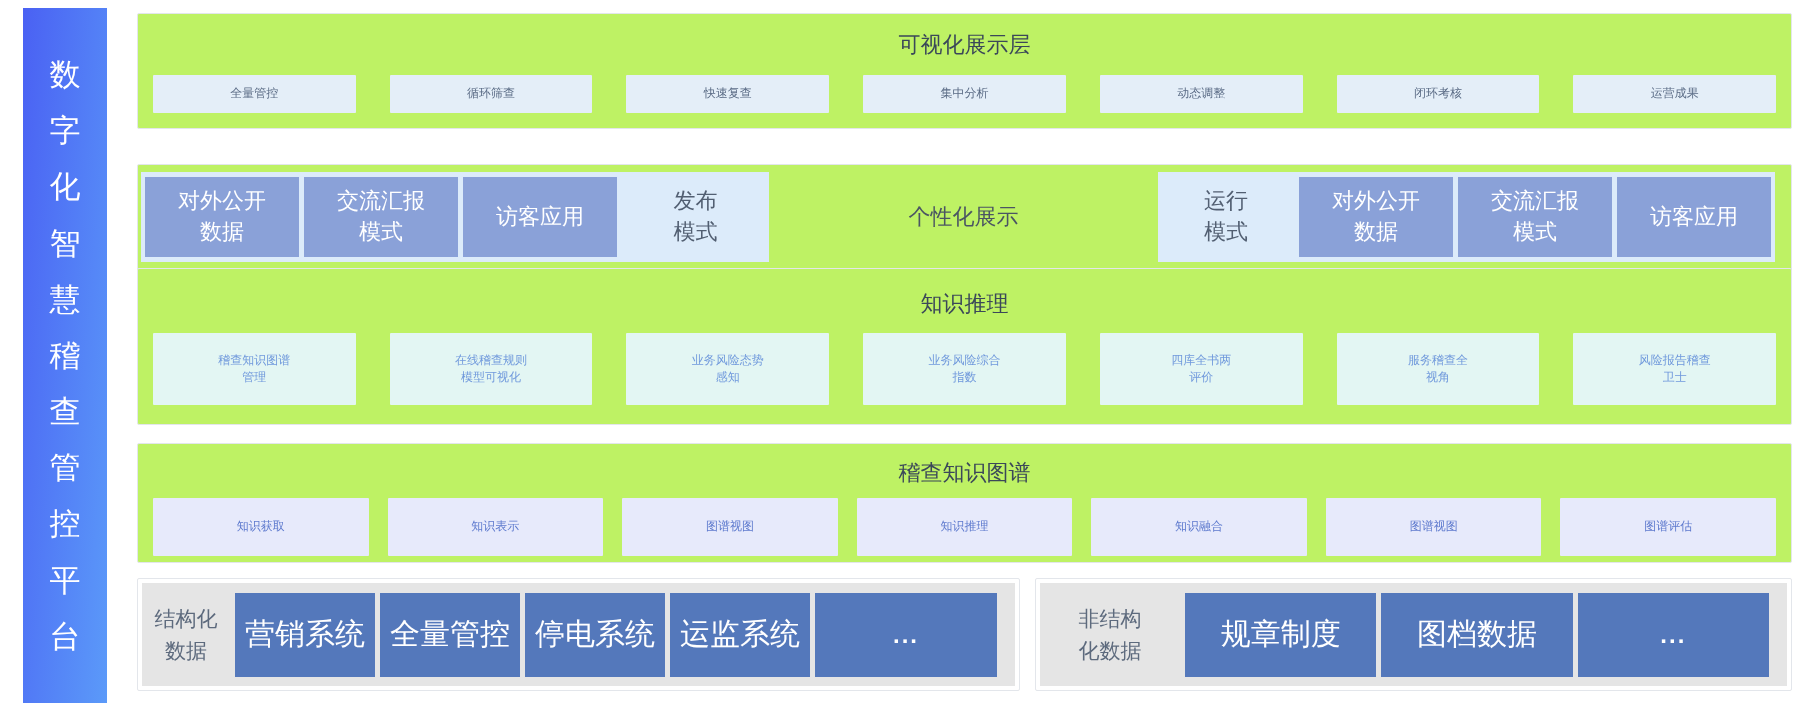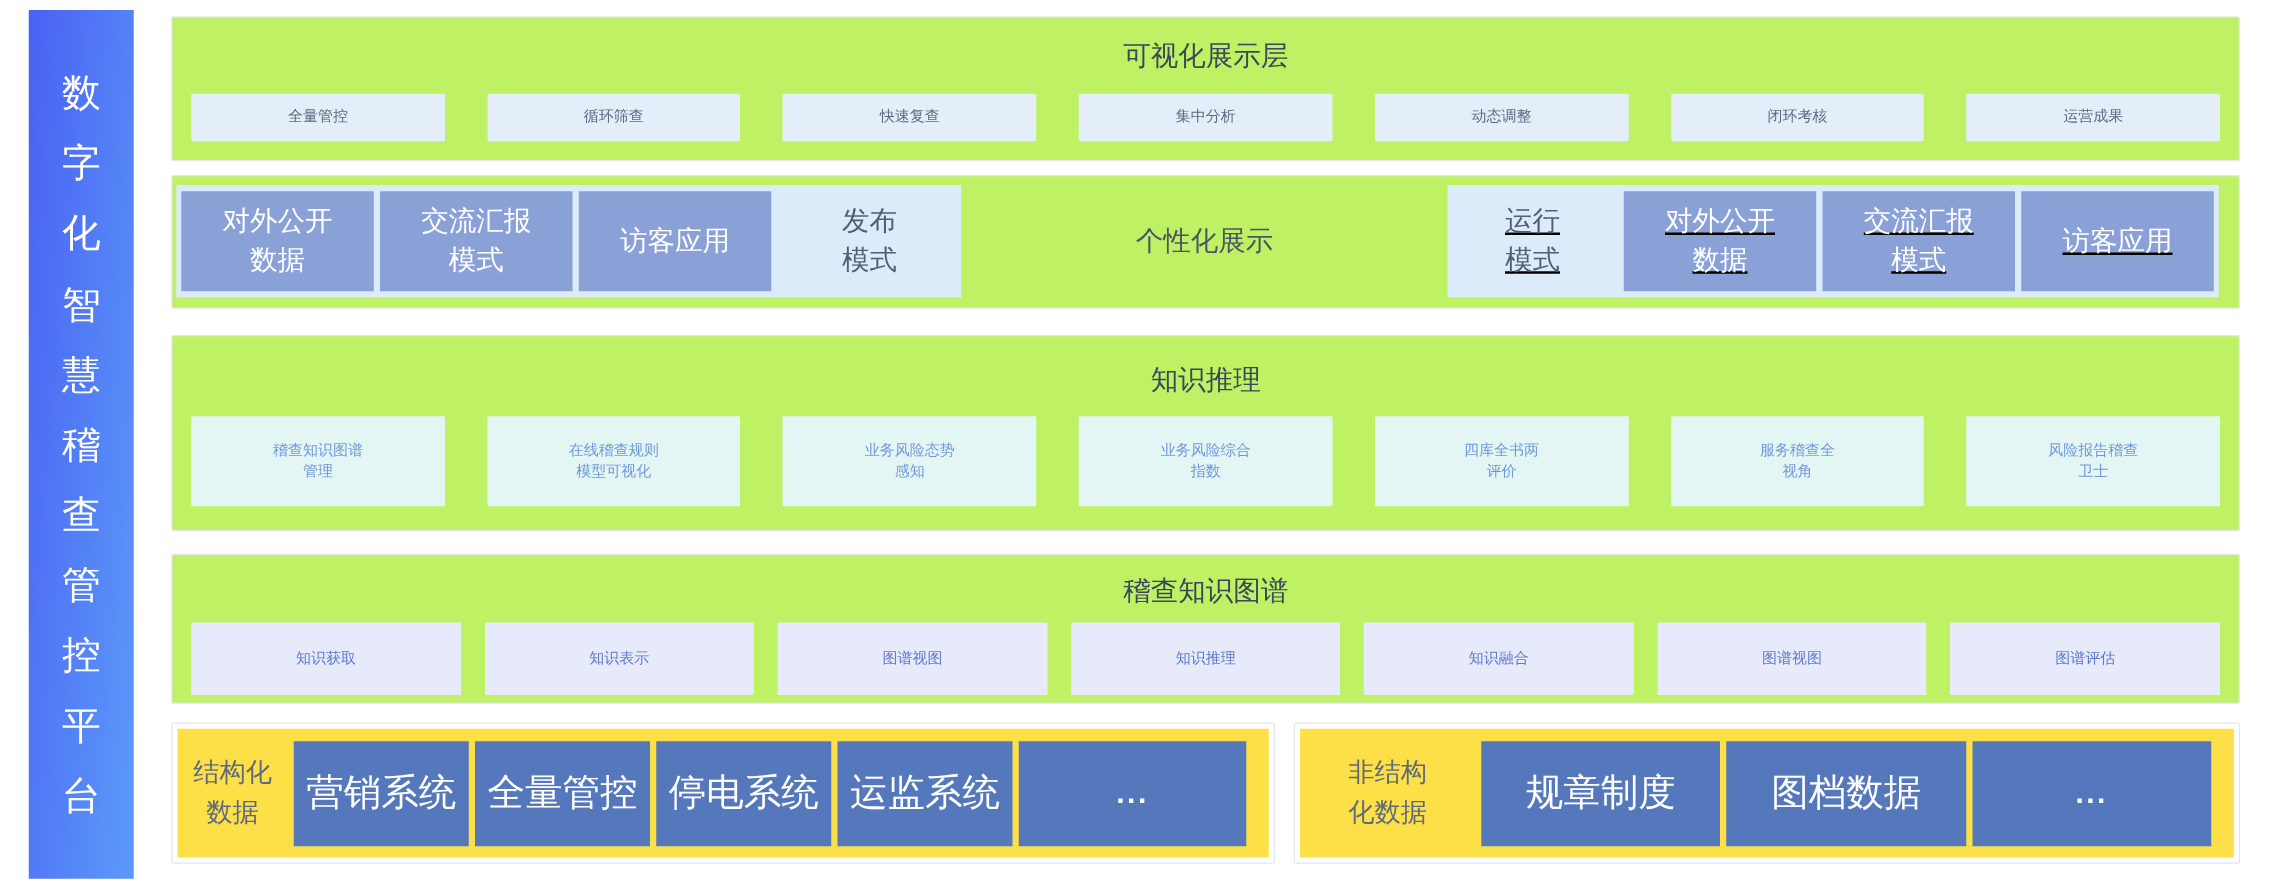--- a/index.html
+++ b/index.html
@@ -48,29 +48,29 @@
   .row3{top:268px;height:157px;padding-top:20px;}
   .row3 .items{margin-top:14px;}
   .row3 .item{height:72px;}
 
   .row4{top:443px;height:120px;padding-top:14px;}
   .row4 .items{margin-top:10px;gap:19px;}
   .row4 .item{height:58px;}
 
   
   .row2{
-    top:140px;height:107px;display:flex;align-items:center;
+    top:164px;height:107px;display:flex;align-items:center;
     padding:8px 16px 9px 3px;
   }
   .mode-panel{
     height:90px;background:#dcebfa;display:flex;align-items:center;
     gap:5px;box-sizing:border-box;flex:0 0 auto;
   }
   .mode-panel.left{width:628px;padding-left:4px;}
-  .mode-panel.right{width:617px;padding-right:4px;text-decoration:underline;}
+  .mode-panel.right{width:617px;padding-right:4px;}
   .mode-box{
     flex:0 0 154px;height:80px;background:#8aa1d8;color:#ffffff;
     display:flex;align-items:center;justify-content:center;text-align:center;
     white-space:pre-line;font-size:22px;line-height:1.4;
   }
   .mode-label{
     flex:1;text-align:center;color:#525f72;font-size:22px;line-height:1.4;
     white-space:pre-line;
   }
   .center-label{
@@ -78,21 +78,21 @@
   }
 
   
   .data-section{
     position:absolute;top:578px;height:113px;box-sizing:border-box;
     background:#ffffff;border:1px solid #e3e6eb;border-radius:2px;padding:4px;
   }
   .data-section.left{left:137px;width:883px;}
   .data-section.right{left:1035px;width:757px;}
   .data-inner{
-    height:100%;background:#fde047;display:flex;align-items:center;
+    height:100%;background:#e5e5e5;display:flex;align-items:center;
     gap:5px;box-sizing:border-box;padding-right:18px;
   }
   .data-label{
     text-align:center;color:#5d6a7d;font-size:21px;line-height:1.5;
     white-space:pre-line;
   }
   .data-section.left .data-label{flex:0 0 88px;}
   .data-section.right .data-label{flex:0 0 140px;}
   .sys-box{
     height:84px;background:#5478bb;color:#ffffff;

